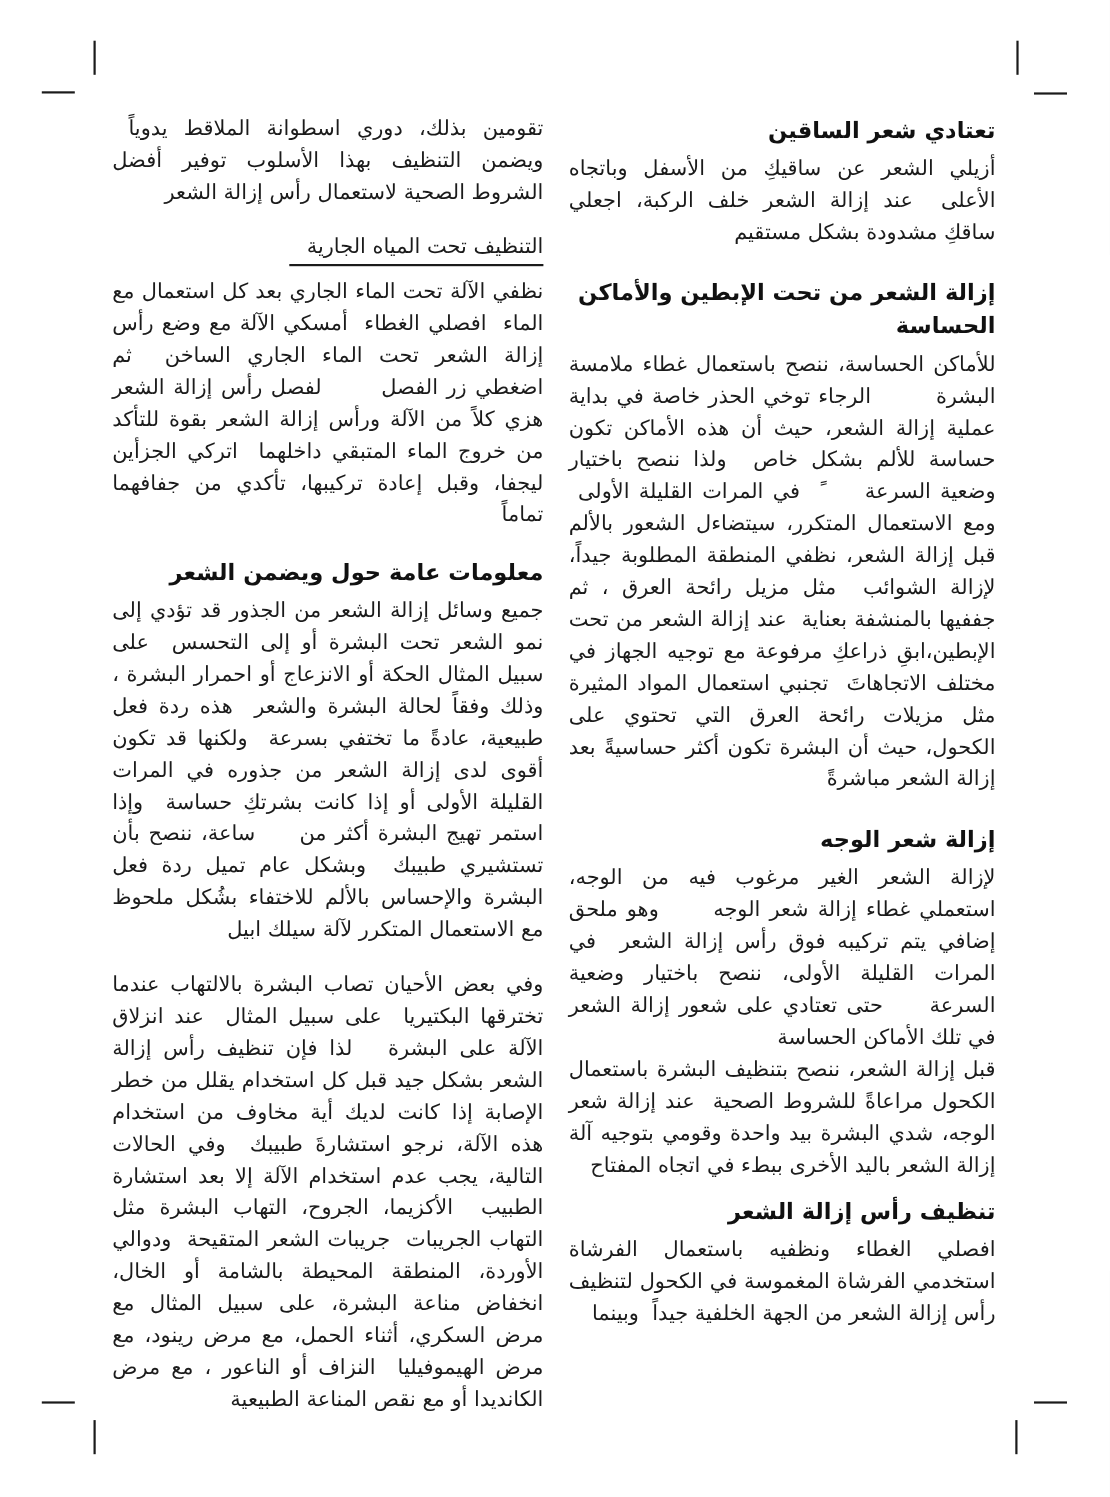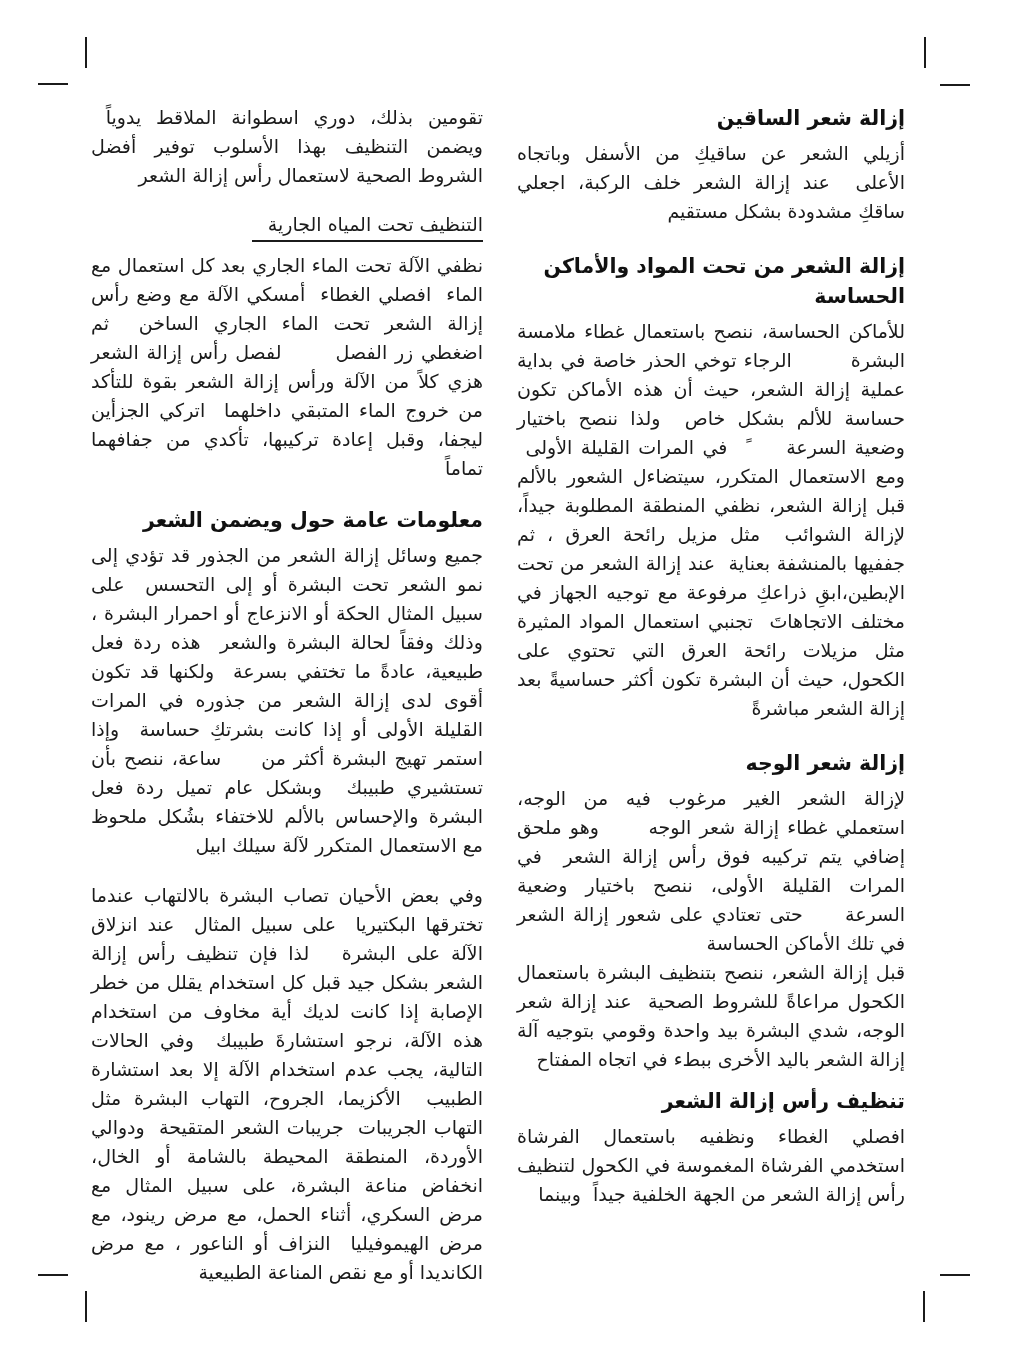--- a/index.html
+++ b/index.html
@@ -17,21 +17,21 @@
   
   .col{
     position:absolute;top:103px;
     direction:rtl;
     text-align:justify;
     font-size:19px;
     line-height:29px;
     letter-spacing:0;
   }
   .col-right{right:104px;width:388px;}
-  .col-left{left:91px;width:392px;}
+  .col-left{left:102px;width:392px;}
   .col h2{
     font-size:20.5px;line-height:30px;
     font-weight:700;color:#111;
     margin:0 0 6px;
     text-align:right;
   }
   .col h2.gap-top{}
   .col p{margin:0 0 25px;}
   .col p.mb-0{margin-bottom:0;}
   .col p.mb-lg{margin-bottom:12px;}
@@ -52,24 +52,24 @@
   <div class="cmv" style="left:85px;top:37px"></div>
   <div class="cmh" style="left:38px;top:83px"></div>
   <div class="cmv" style="left:924px;top:37px"></div>
   <div class="cmh" style="left:940px;top:84px"></div>
   <div class="cmh" style="left:38px;top:1274px"></div>
   <div class="cmv" style="left:85px;top:1291px"></div>
   <div class="cmh" style="left:940px;top:1274px"></div>
   <div class="cmv" style="left:923px;top:1291px"></div>
 
   <div class="col col-right">
-    <h2>إزالة شعر الساقين</h2>
+    <h2>تعتادي شعر الساقين</h2>
     <p>أزيلي الشعر عن ساقيكِ من الأسفل وباتجاه الأعلى&nbsp; عند إزالة الشعر خلف الركبة، اجعلي ساقكِ مشدودة بشكل مستقيم</p>
 
-    <h2>إزالة الشعر من تحت المواد والأماكن الحساسة</h2>
+    <h2>إزالة الشعر من تحت الإبطين والأماكن الحساسة</h2>
     <p>للأماكن الحساسة، ننصح باستعمال غطاء ملامسة البشرة&nbsp;&nbsp;&nbsp;&nbsp;&nbsp;&nbsp;&nbsp; الرجاء توخي الحذر خاصة في بداية عملية إزالة الشعر، حيث أن هذه الأماكن تكون حساسة للألم بشكل خاص&nbsp; ولذا ننصح باختيار وضعية السرعة&nbsp;&nbsp;&nbsp;&nbsp;&nbsp;ً&nbsp; في المرات القليلة الأولى&nbsp; ومع الاستعمال المتكرر، سيتضاءل الشعور بالألم قبل إزالة الشعر، نظفي المنطقة المطلوبة جيداً، لإزالة الشوائب&nbsp; مثل مزيل رائحة العرق&nbsp;، ثم جففيها بالمنشفة بعناية&nbsp; عند إزالة الشعر من تحت الإبطين،ابقِ ذراعكِ مرفوعة مع توجيه الجهاز في مختلف الاتجاهاتَ&nbsp; تجنبي استعمال المواد المثيرة مثل مزيلات رائحة العرق التي تحتوي على الكحول، حيث أن البشرة تكون أكثر حساسيةً بعد إزالة الشعر مباشرةً</p>
 
     <h2>إزالة شعر الوجه</h2>
     <p class="mb-0">لإزالة الشعر الغير مرغوب فيه من الوجه، استعملي غطاء إزالة شعر الوجه&nbsp;&nbsp;&nbsp;&nbsp;&nbsp; وهو ملحق إضافي يتم تركيبه فوق رأس إزالة الشعر&nbsp; في المرات القليلة الأولى، ننصح باختيار وضعية السرعة&nbsp;&nbsp;&nbsp;&nbsp; حتى تعتادي على شعور إزالة الشعر في تلك الأماكن الحساسة</p>
     <p class="mb-lg">قبل إزالة الشعر، ننصح بتنظيف البشرة باستعمال الكحول مراعاةً للشروط الصحية&nbsp; عند إزالة شعر الوجه، شدي البشرة بيد واحدة وقومي بتوجيه آلة إزالة الشعر باليد الأخرى ببطء في اتجاه المفتاح</p>
 
     <h2 class="gap-top">تنظيف رأس إزالة الشعر</h2>
     <p class="mb-0">افصلي الغطاء ونظفيه باستعمال الفرشاة استخدمي الفرشاة المغموسة في الكحول لتنظيف رأس إزالة الشعر من الجهة الخلفية جيداً&nbsp; وبينما</p>
   </div>
 

